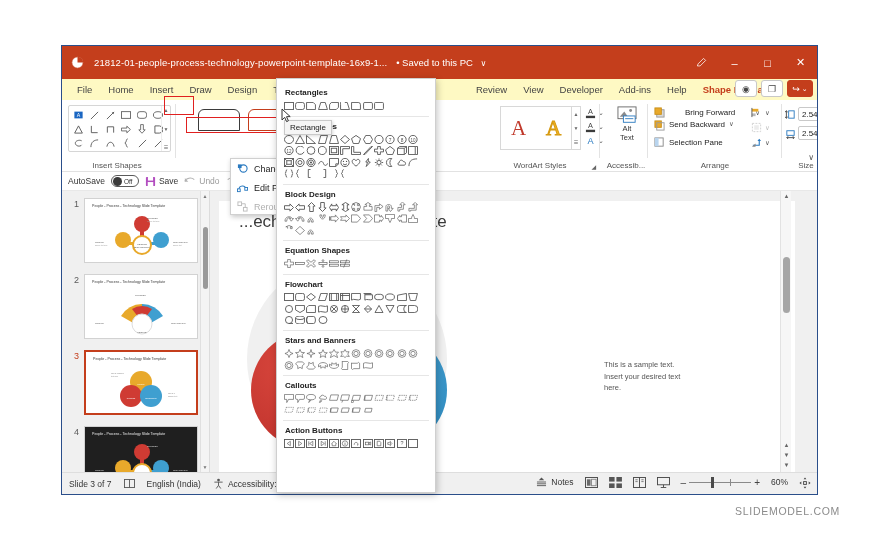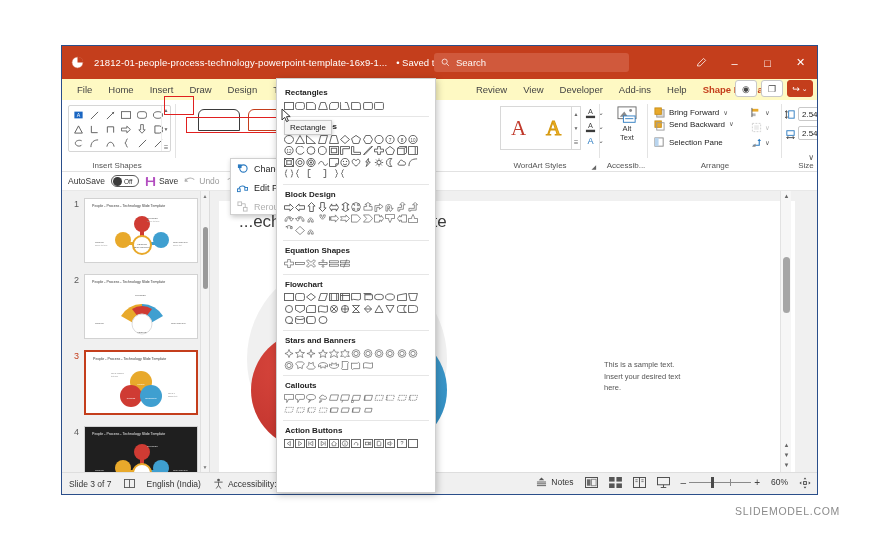--- a/index.html
+++ b/index.html
@@ -241,27 +241,20 @@
           <path d="M8 1 A7 7 0 0 1 15 8 L8 8 Z" fill="#c43e1c"></path>
           <circle cx="8" cy="8" r="7" fill="none" stroke="#c43e1c" stroke-width="1"></circle>
         </svg>
       </div>
       <div class="tb-title">21812-01-people-process-technology-powerpoint-template-16x9-1...</div>
       <div class="tb-saved">
         <span>• Saved to this PC</span>
         <span class="tb-caret">∨</span>
       </div>
 
-      <div class="searchbox">
-        <svg width="9" height="9" viewBox="0 0 16 16">
-          <circle cx="6.5" cy="6.5" r="4.6" fill="none" stroke="#fff" stroke-width="1.3"></circle>
-          <line x1="10" y1="10" x2="14" y2="14" stroke="#fff" stroke-width="1.3"></line>
-        </svg>
-        <span class="ph">Search</span>
-      </div>
 
       <div class="tb-right">
         <div class="tb-btn">
           <svg width="11" height="11" viewBox="0 0 16 16">
             <path d="M2 13 L3 10 L11 2 L14 5 L6 13 Z" fill="none" stroke="#fff" stroke-width="1.1"></path>
           </svg>
         </div>
         <div class="tb-btn">–</div>
         <div class="tb-btn">□</div>
         <div class="tb-btn close">✕</div>
@@ -451,21 +444,21 @@
           </svg>
           <span style="font-size:7.5px;color:#333;line-height:1.15">Alt</span>
           <span style="font-size:7.5px;color:#333;line-height:1.15">Text</span>
         </div>
         <div class="grp-label" style="width:44px">Accessib...</div>
         <div class="sep" style="right:0"></div>
       </div>
 
       <div class="grp" style="left:586px;width:134px">
         <div style="position:absolute;left:6px;top:5px">
-          <div style="display:flex;align-items:center;gap:4px;height:15px">
+          <div style="display:flex;align-items:center;gap:20px;height:15px">
             <svg width="11" height="11" viewBox="0 0 12 12">
                 <rect x="3" y="3" width="8" height="8" fill="#d9d9d9" stroke="#999"></rect>
                 <rect x="1" y="1" width="7" height="7" fill="#e8a92b" stroke="#c98f1a"></rect>
               </svg>
             <span style="font-size:8px;color:#222">Bring Forward</span>
             <span style="font-size:6.5px;color:#555">∨</span>
           </div>
           <div style="display:flex;align-items:flex-start;gap:4px;height:15px">
             <svg width="11" height="11" viewBox="0 0 12 12">
                 <rect x="1" y="1" width="7" height="7" fill="#e8a92b" stroke="#c98f1a"></rect>

